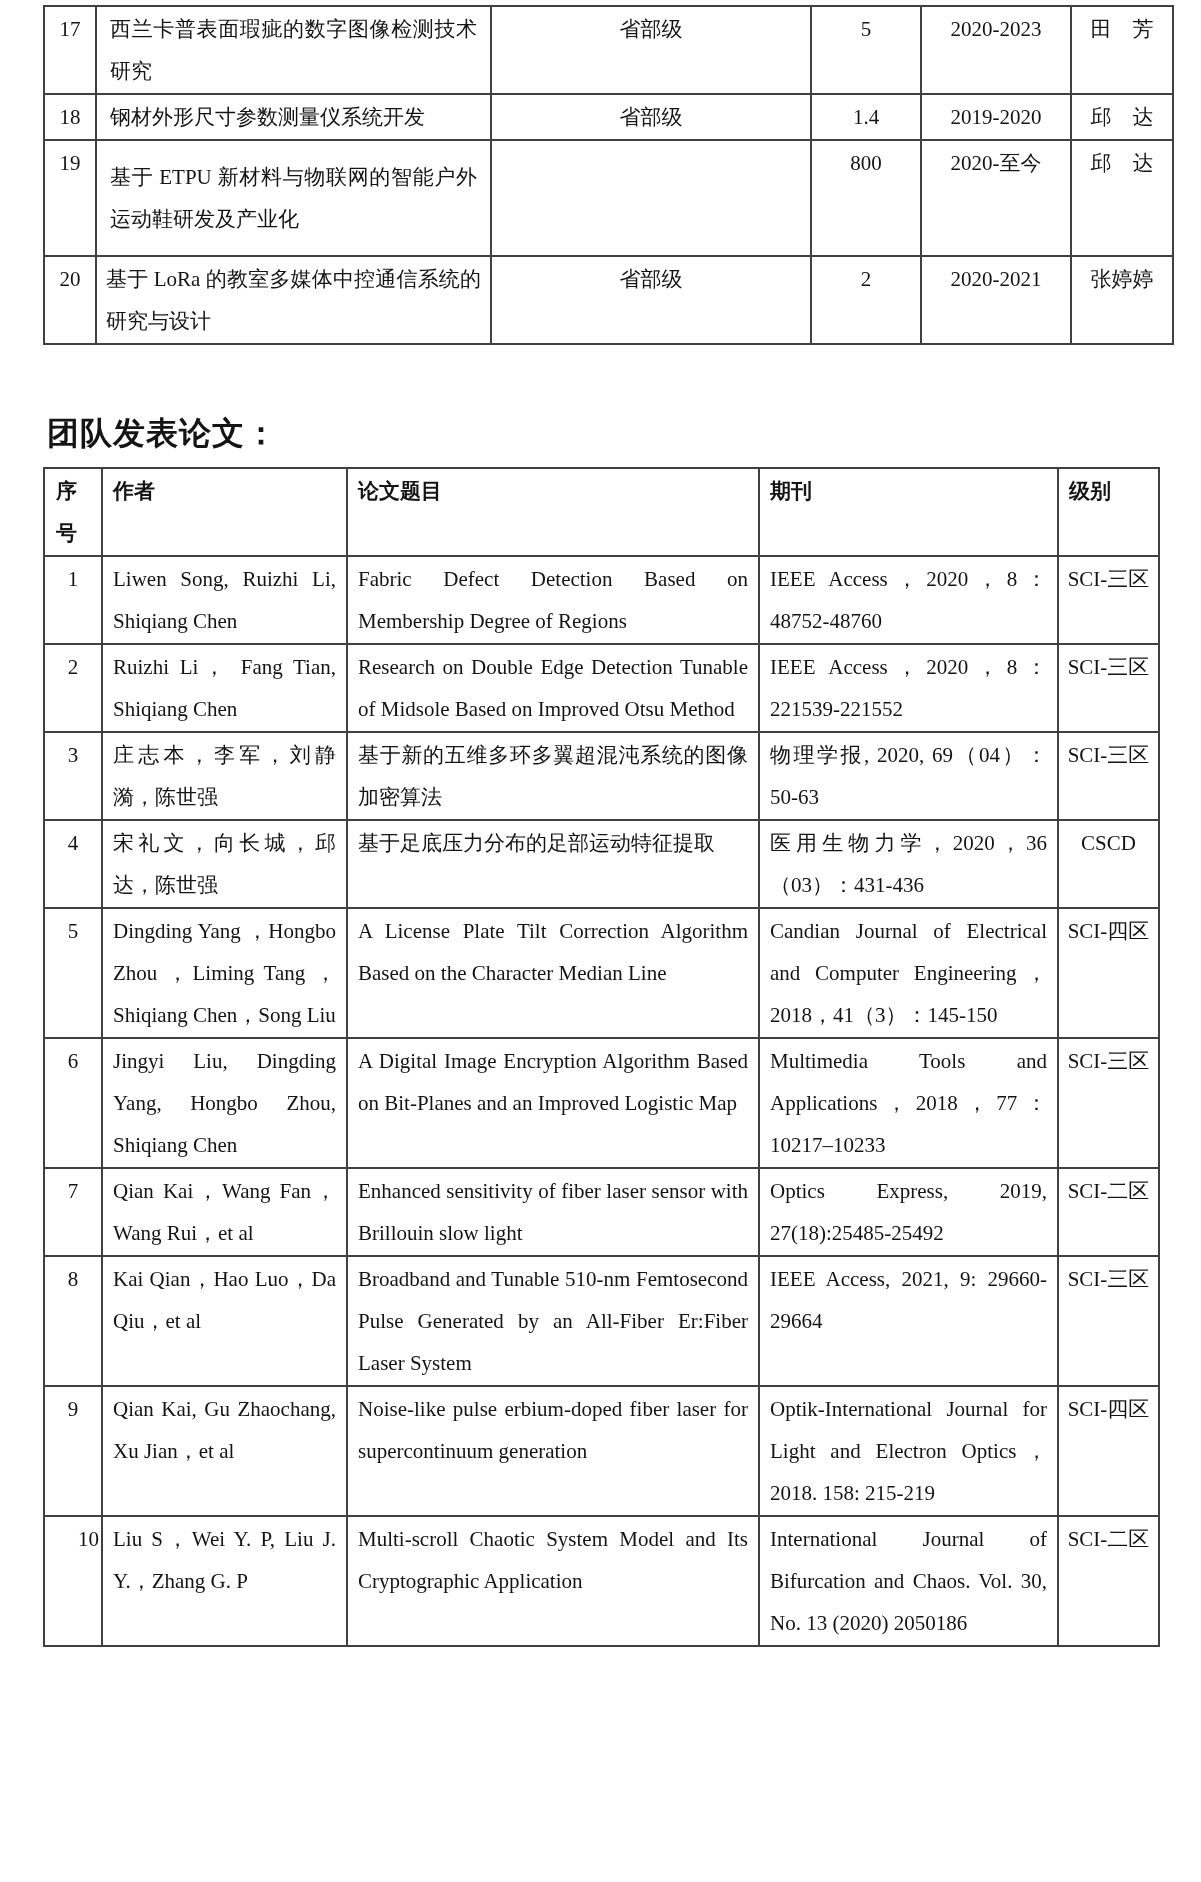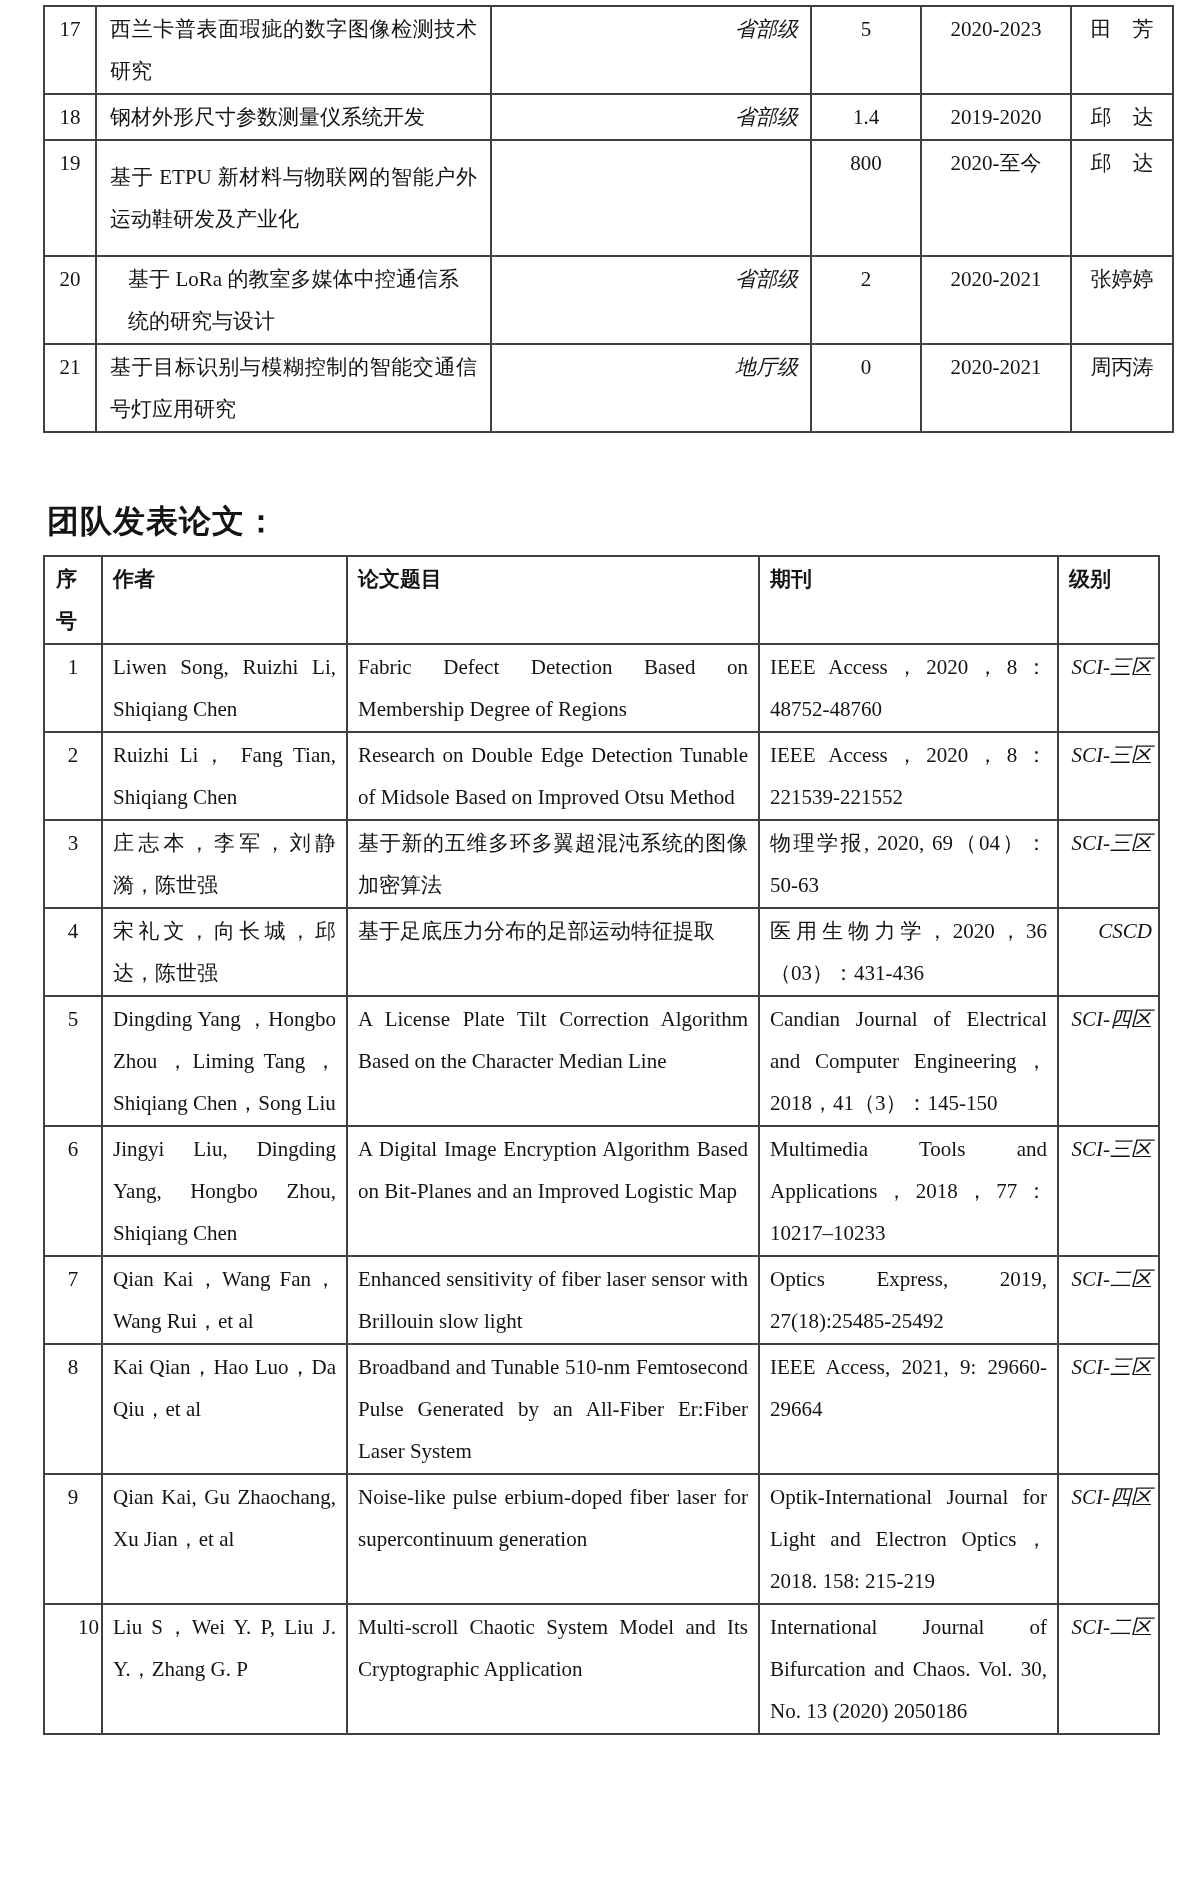--- a/index.html
+++ b/index.html
@@ -10,21 +10,21 @@
   .doc{padding-left:43px;}
   table{border-collapse:collapse;table-layout:fixed;}
   td,th{
     border:2px solid #404040;vertical-align:top;
     font-size:21px;line-height:42px;font-weight:normal;
     padding:1px 10px;overflow:hidden;word-wrap:break-word;
   }
   .t-projects{margin-top:5px;width:1129px;}
   .t-papers{width:1115px;}
   .c-center{text-align:center;}
-  .c-left{text-align:right;font-style:italic;}
+  .c-left{text-align:center;}
   .c-just{text-align:justify;text-justify:inter-word;}
   .hdr{font-weight:bold;text-align:left;font-family:"Liberation Sans","DejaVu Sans",sans-serif;font-size:21px;}
   .hdr-num{padding:1px 11px;}
   .section-title{
     font-weight:bold;font-size:32px;line-height:34px;
     margin:71px 0 17px 4px;letter-spacing:1px;
   }
 </style>
 </head>
 <body>
@@ -61,33 +61,25 @@
         <tr>
         <td class="c-center">19</td>
         <td class="c-just" style="padding:15px 13px;">基于 ETPU 新材料与物联网的智能户外运动鞋研发及产业化</td>
         <td class="c-left" style="padding:1px 12px;"></td>
         <td class="c-center">800</td>
         <td class="c-center" style="padding:1px 2px;">2020-至今</td>
         <td class="c-center" style="padding:1px 4px;">邱　达</td>
       </tr>
         <tr>
         <td class="c-center">20</td>
-        <td class="c-just" style="padding:1px 31px;">基于 LoRa 的教室多媒体中控通信系统的研究与设计</td>
+        <td class="c-just" style="padding:1px 9px;">基于 LoRa 的教室多媒体中控通信系统的研究与设计</td>
         <td class="c-left" style="padding:1px 12px;">省部级</td>
         <td class="c-center">2</td>
         <td class="c-center" style="padding:1px 2px;">2020-2021</td>
         <td class="c-center" style="padding:1px 4px;">张婷婷</td>
-      </tr>
-        <tr>
-        <td class="c-center">21</td>
-        <td class="c-just" style="padding:1px 13px;">基于目标识别与模糊控制的智能交通信号灯应用研究</td>
-        <td class="c-left" style="padding:1px 12px;">地厅级</td>
-        <td class="c-center">0</td>
-        <td class="c-center" style="padding:1px 2px;">2020-2021</td>
-        <td class="c-center" style="padding:1px 4px;">周丙涛</td>
       </tr>
       </tbody>
   </table>
 
   <div class="section-title">团队发表论文：</div>
 
   <table class="t-papers">
     <colgroup>
       <col style="width:58px">
         <col style="width:245px">

